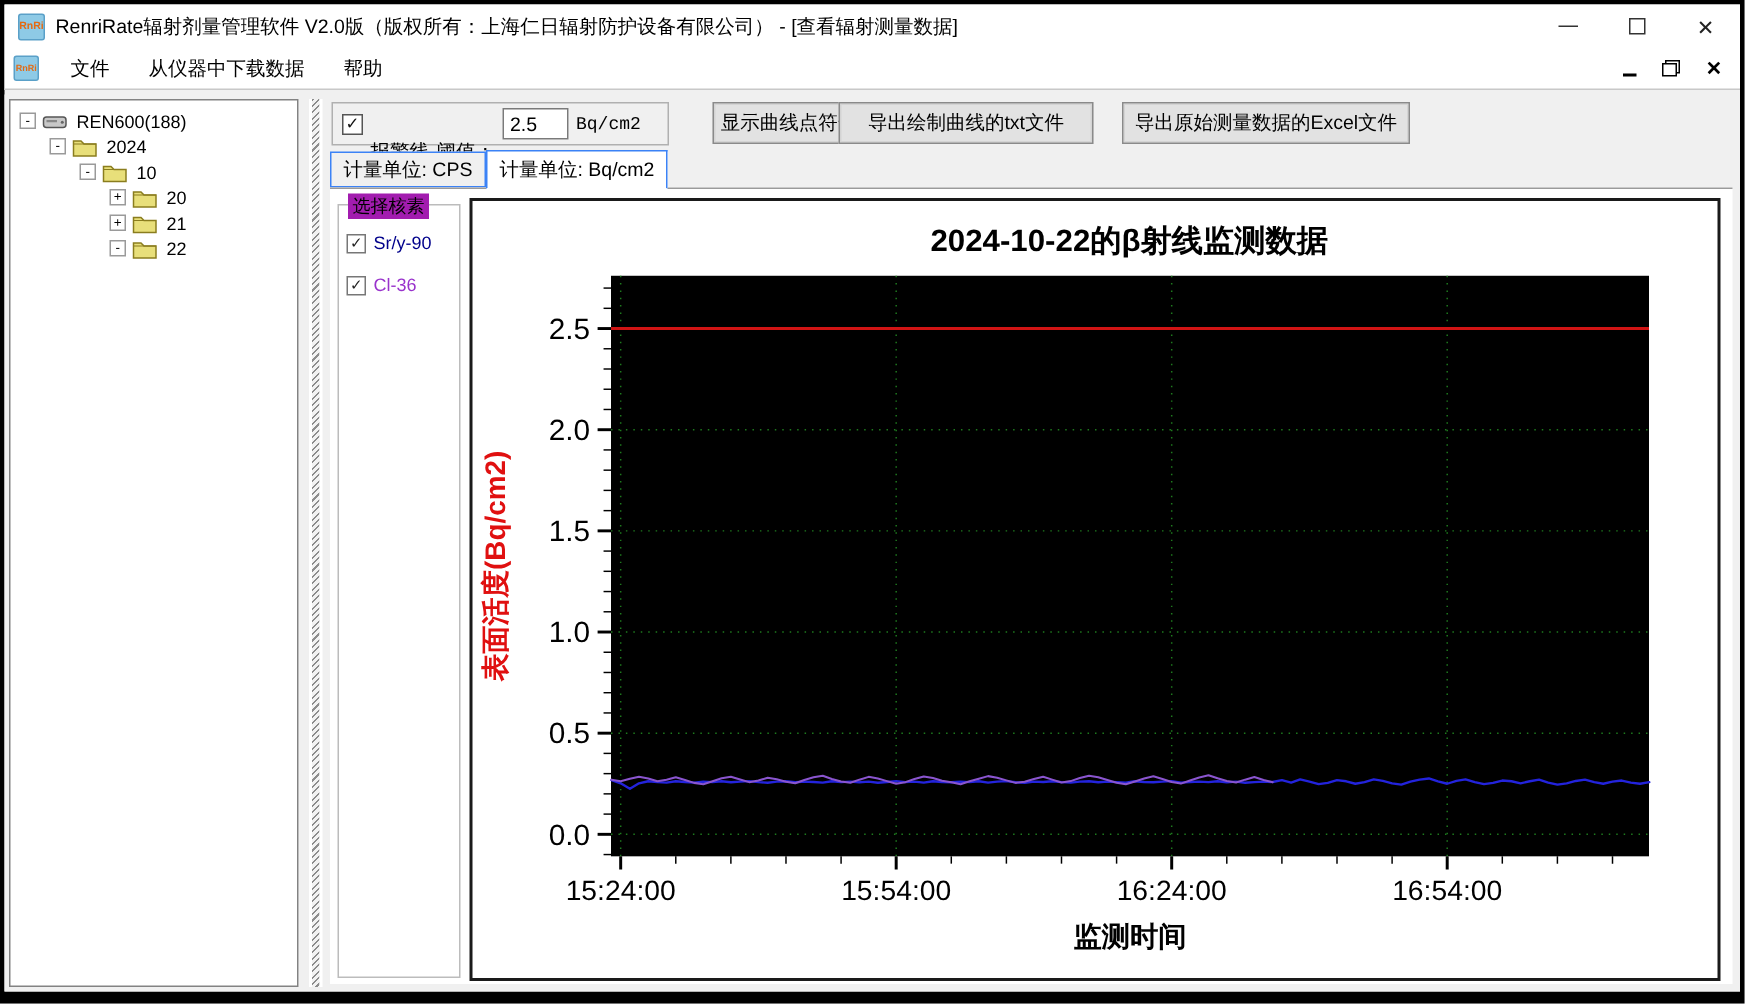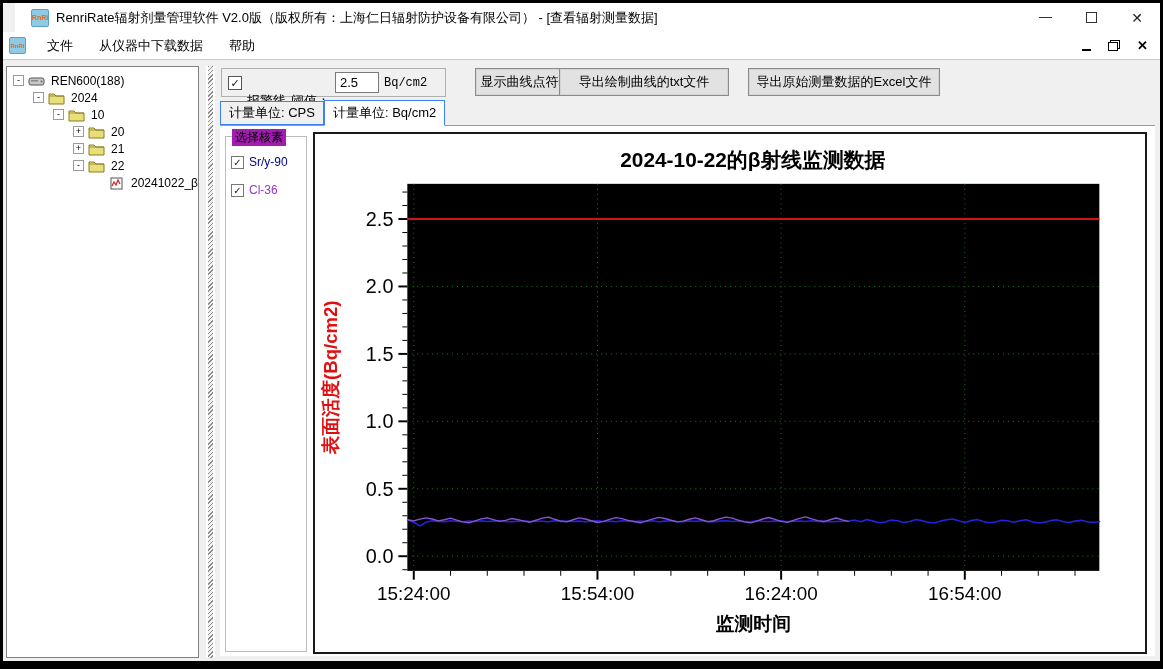--- a/index.html
+++ b/index.html
@@ -1,21 +1,21 @@
 <!DOCTYPE html>
 <html><head>
 <meta charset="utf-8">
 <style>
   * { box-sizing: border-box; margin: 0; padding: 0; }
   html,body { width:1163px; height:669px; }
   body { font-family:"Liberation Sans",sans-serif; background:#000; position:relative; }
   .window { position:absolute; inset:0; border:3px solid #000; border-bottom-width:8px; background:#f0f0f0; }
 
   
-  .titlebar { height:29px; background:#fff; display:flex; align-items:center; padding-left:16px;margin-left:12px; }
+  .titlebar { height:29px; background:#fff; display:flex; align-items:center; padding-left:9px; }
   .app-icon { width:18px; height:18px; background:#8ecae6; border:1px solid #5aa0c8; border-radius:2px;
               color:#e46a12; font-weight:bold; font-size:7px; display:flex; align-items:center; justify-content:center; }
   .title-text { margin-left:7px; font-size:13px; color:#000; }
   .win-controls { margin-left:auto; display:flex; align-items:center; height:100%; }
   .win-btn { width:46px; height:100%; display:flex; align-items:center; justify-content:center; font-size:14px; color:#222; }
   .glyph-min { width:13px; height:1px; background:#333; display:inline-block; }
   .glyph-max { width:11px; height:11px; border:1px solid #333; display:inline-block; }
 
   
   .menubar { height:28px; background:#fff; display:flex; align-items:center; padding-left:6px; border-bottom:1px solid #c8c8c8; }
@@ -162,28 +162,20 @@
             </svg></span>
           <span class="tree-label">21</span>
         </div>
         <div class="tree-row" style="padding-left: 66px;">
           <span class="expander">-</span>
           <span class="tree-ico"><svg viewBox="0 0 17 14">
               <path d="M1 3 h5 l2 2 h8 v8 h-15 z" fill="#e8df7a" stroke="#8a7d1e"></path>
               <path d="M1 5 h15" stroke="#8a7d1e" stroke-width="0.8"></path>
             </svg></span>
           <span class="tree-label">22</span>
-        </div>
-        <div class="tree-row" style="padding-left: 86px;">
-          <span class="exp-spacer"></span>
-          <span class="tree-ico"><svg viewBox="0 0 17 14">
-              <rect x="3" y="2" width="11" height="11" fill="#fff" stroke="#555"></rect>
-              <path d="M4 10 l2-4 2 3 2-5 2 4" fill="none" stroke="#cc2222" stroke-width="1.2"></path>
-            </svg></span>
-          <span class="tree-label">20241022_β</span>
         </div>
       </div>
 
     <div class="splitter"></div>
 
     <div class="main">
 
       <div class="alarm-group">
         <span class="checkbox">✓</span>
         <span class="lbl">报警线</span>

